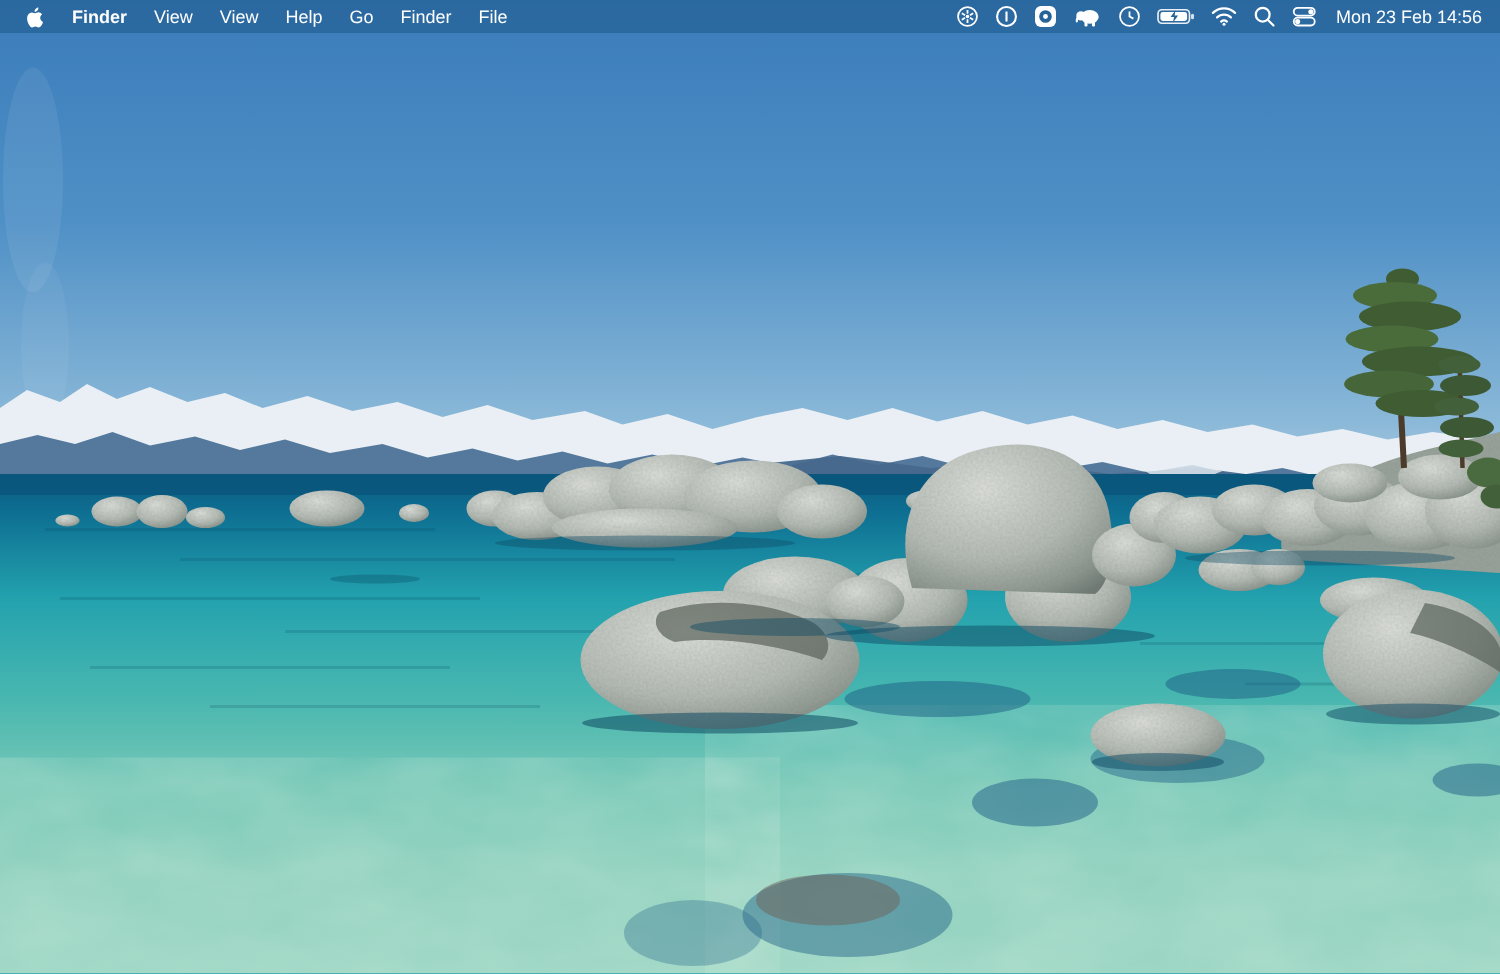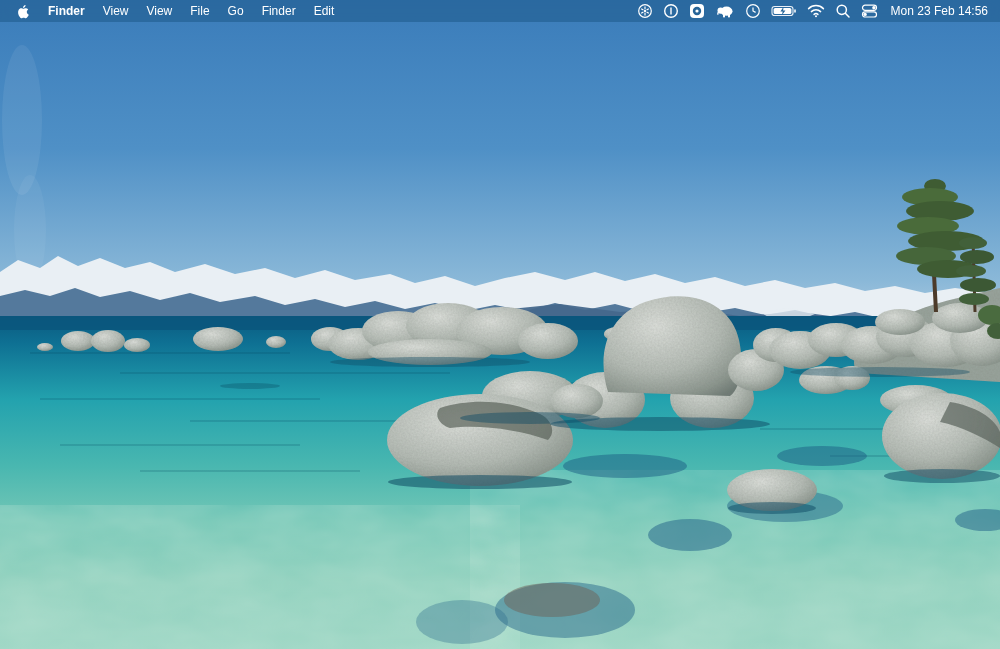--- a/index.html
+++ b/index.html
@@ -206,24 +206,24 @@
     <div class="mb-left">
       <div class="mb-item apple">
         <svg width="13" height="15" viewBox="0 0 14 16">
           <path fill="#fff" d="M11.6 8.6c0-1.8 1.4-2.6 1.5-2.7-.8-1.2-2.1-1.4-2.5-1.4-1.1-.1-2.1.6-2.6.6-.5 0-1.4-.6-2.3-.6-1.2 0-2.3.7-2.9 1.8-1.2 2.2-.3 5.4 .9 7.2.6.9 1.3 1.9 2.2 1.8.9 0 1.2-.6 2.3-.6 1.1 0 1.4.6 2.3.6.9 0 1.6-.9 2.2-1.8.7-1 .9-2 1-2.1-.1 0-2-.8-2.1-2.8z"></path>
           <path fill="#fff" d="M9.6 3.2c.5-.6.8-1.4.7-2.2-.7 0-1.5.5-2 1-.4.5-.8 1.3-.7 2.1.8.1 1.5-.4 2-0.9z"></path>
         </svg>
       </div>
       <div class="mb-item appname">Finder</div>
       <div class="mb-item">View</div>
       <div class="mb-item">View</div>
-      <div class="mb-item">File</div>
+      <div class="mb-item">Help</div>
       <div class="mb-item">Go</div>
       <div class="mb-item">Finder</div>
-      <div class="mb-item">Edit</div>
+      <div class="mb-item">File</div>
     </div>
 
     <div class="mb-right">
       <span class="status-icon">
         <svg width="16" height="16" viewBox="0 0 16 16" fill="none" stroke="#fff" stroke-width="1.2">
           <circle cx="8" cy="8" r="6.3"></circle>
           <path d="M8 3.6 L8 6.2 M11.8 5.8 L9.6 7.1 M11.8 10.2 L9.6 8.9 M8 12.4 L8 9.8 M4.2 10.2 L6.4 8.9 M4.2 5.8 L6.4 7.1"></path>
           <circle cx="8" cy="8" r="1.2" fill="#fff" stroke="none"></circle>
         </svg>
       </span>

